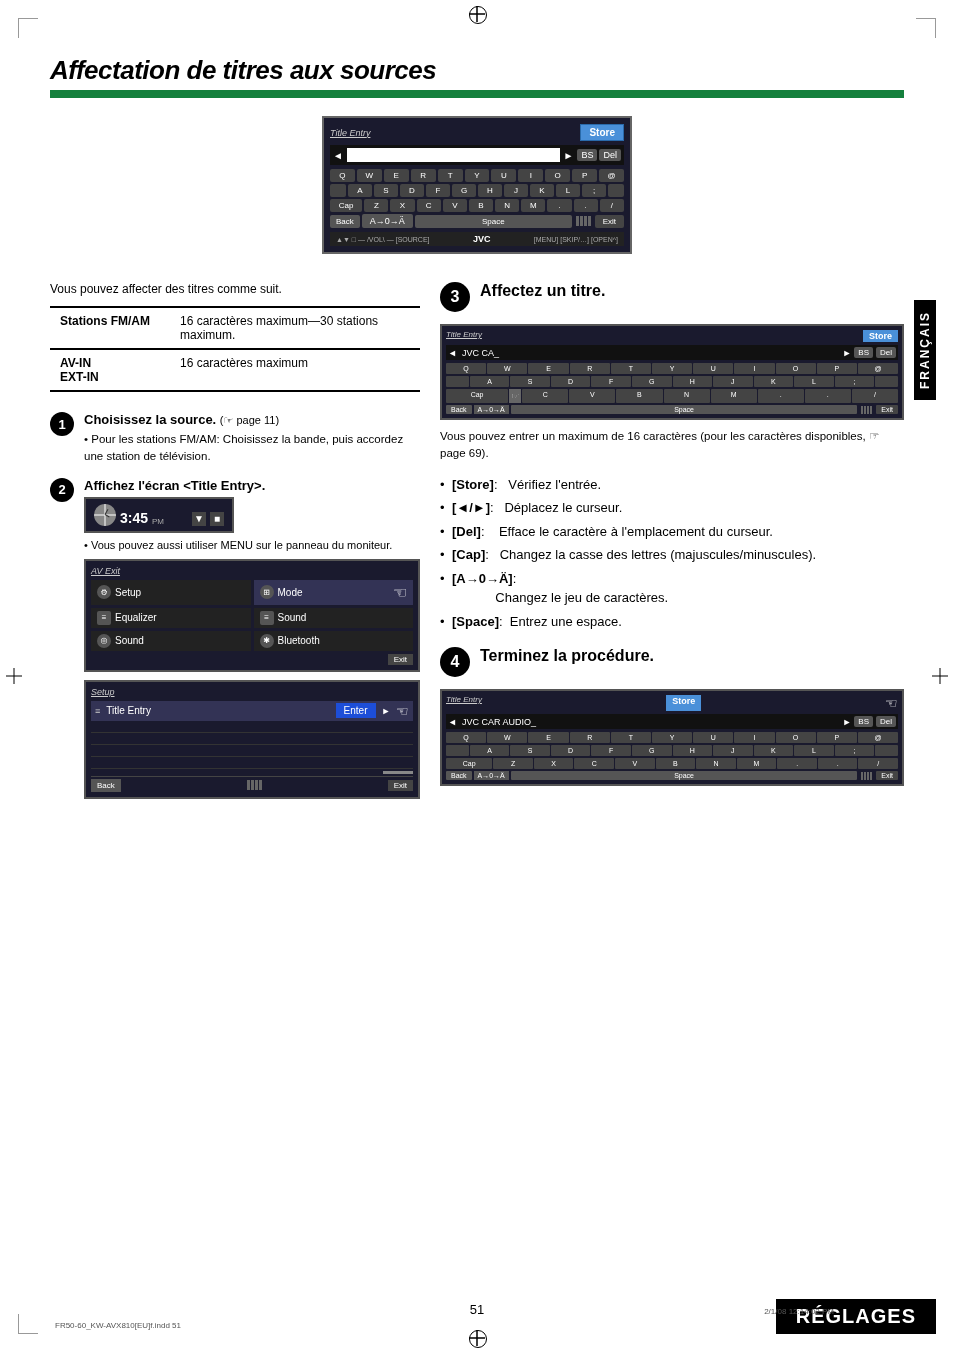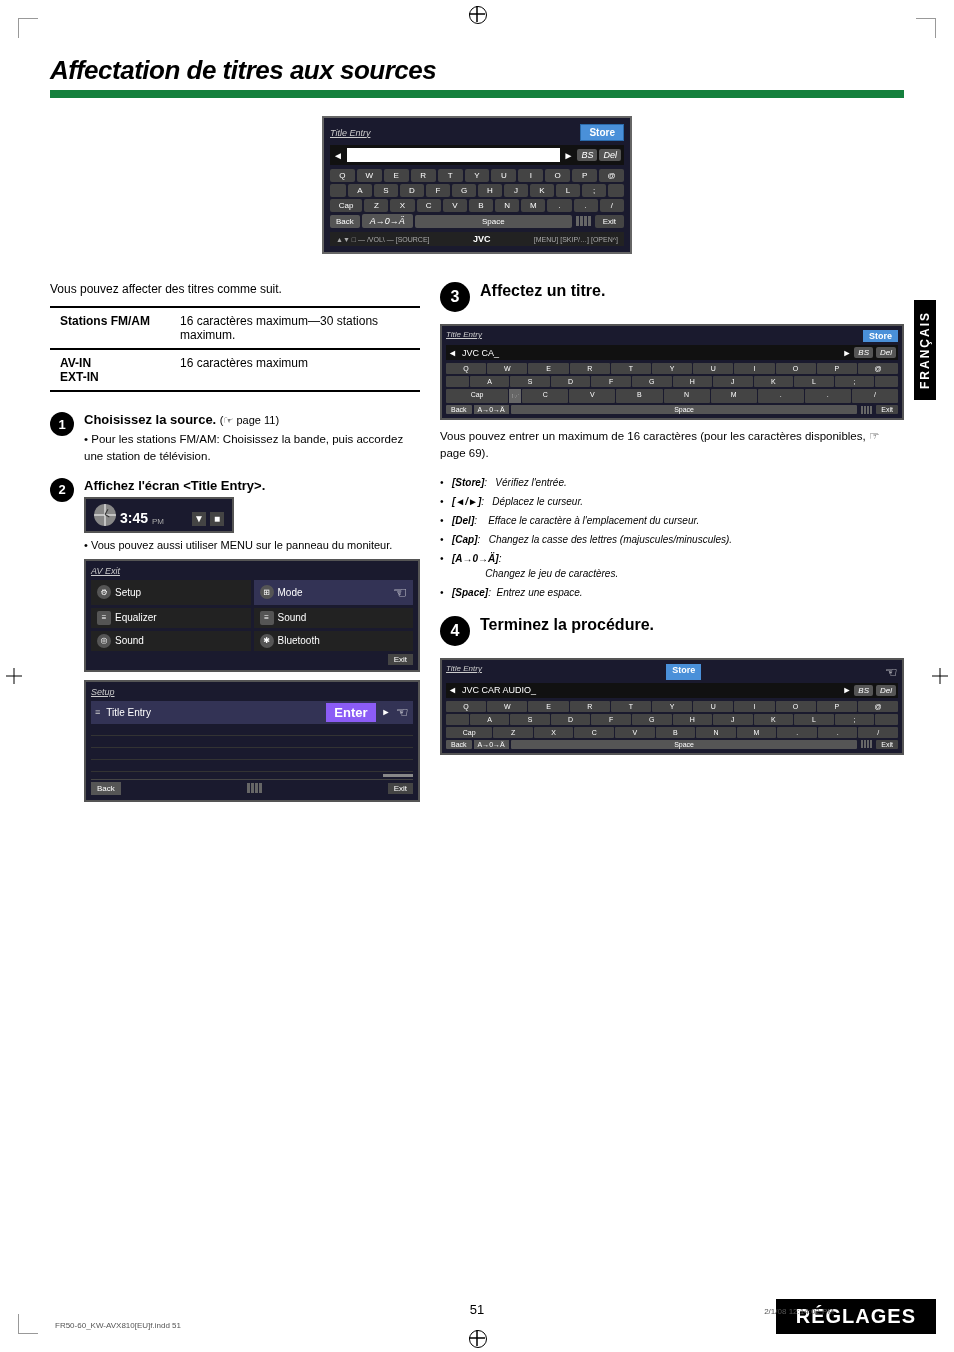--- a/index.html
+++ b/index.html
@@ -134,21 +134,20 @@
     .te-bs-del {
       display: flex;
       gap: 2px;
     }
     .te-key-sm {
       background: #555;
       color: #fff;
       padding: 1px 4px;
       font-size: 9px;
       border-radius: 2px;
-      font-style: italic;
     }
     .te-keyboard {
       display: flex;
       flex-direction: column;
       gap: 2px;
     }
     .te-key-row {
       display: flex;
       gap: 2px;
     }
@@ -348,25 +347,25 @@
       gap: 6px;
       color: #fff;
       padding: 2px 4px;
       margin-bottom: 2px;
     }
     .setup-row.selected {
       background: #335;
     }
     .setup-label { flex: 1; font-size: 10px; }
     .setup-enter {
-      background: #8b5cf6;
+      background: #1d4ed8;
       color: #fff;
       padding: 2px 8px;
-      font-size: 13px;
-      font-weight: bold;
+      font-size: 10px;
+      font-weight: normal;
     }
     .setup-blank-line {
       height: 10px;
       border-bottom: 1px solid #333;
       margin-bottom: 2px;
     }
     .setup-bottom-row {
       display: flex;
       justify-content: space-between;
       align-items: center;
@@ -436,23 +435,22 @@
       justify-content: center;
       font-size: 16px;
       font-weight: bold;
       flex-shrink: 0;
     }
 
     
     .bullet-list {
       list-style: none;
       padding-left: 0;
-      font-size: 10px;
+      font-size: 13px;
       line-height: 1.5;
-      font-style: italic;
     }
     .bullet-list li {
       margin-bottom: 4px;
       padding-left: 12px;
       position: relative;
     }
     .bullet-list li::before {
       content: '•';
       position: absolute;
       left: 0;

